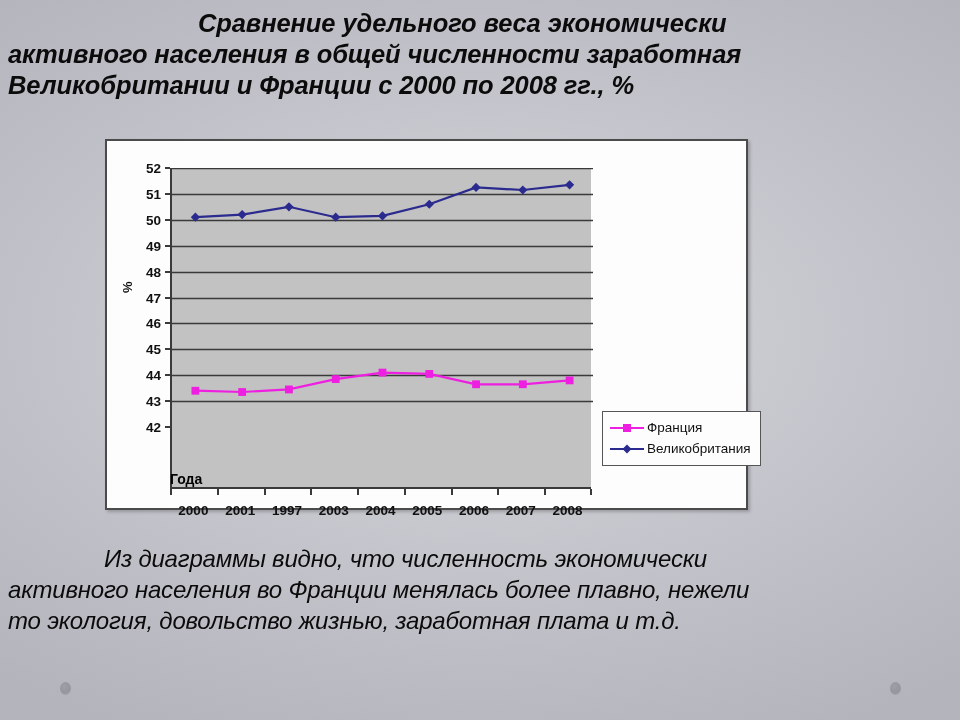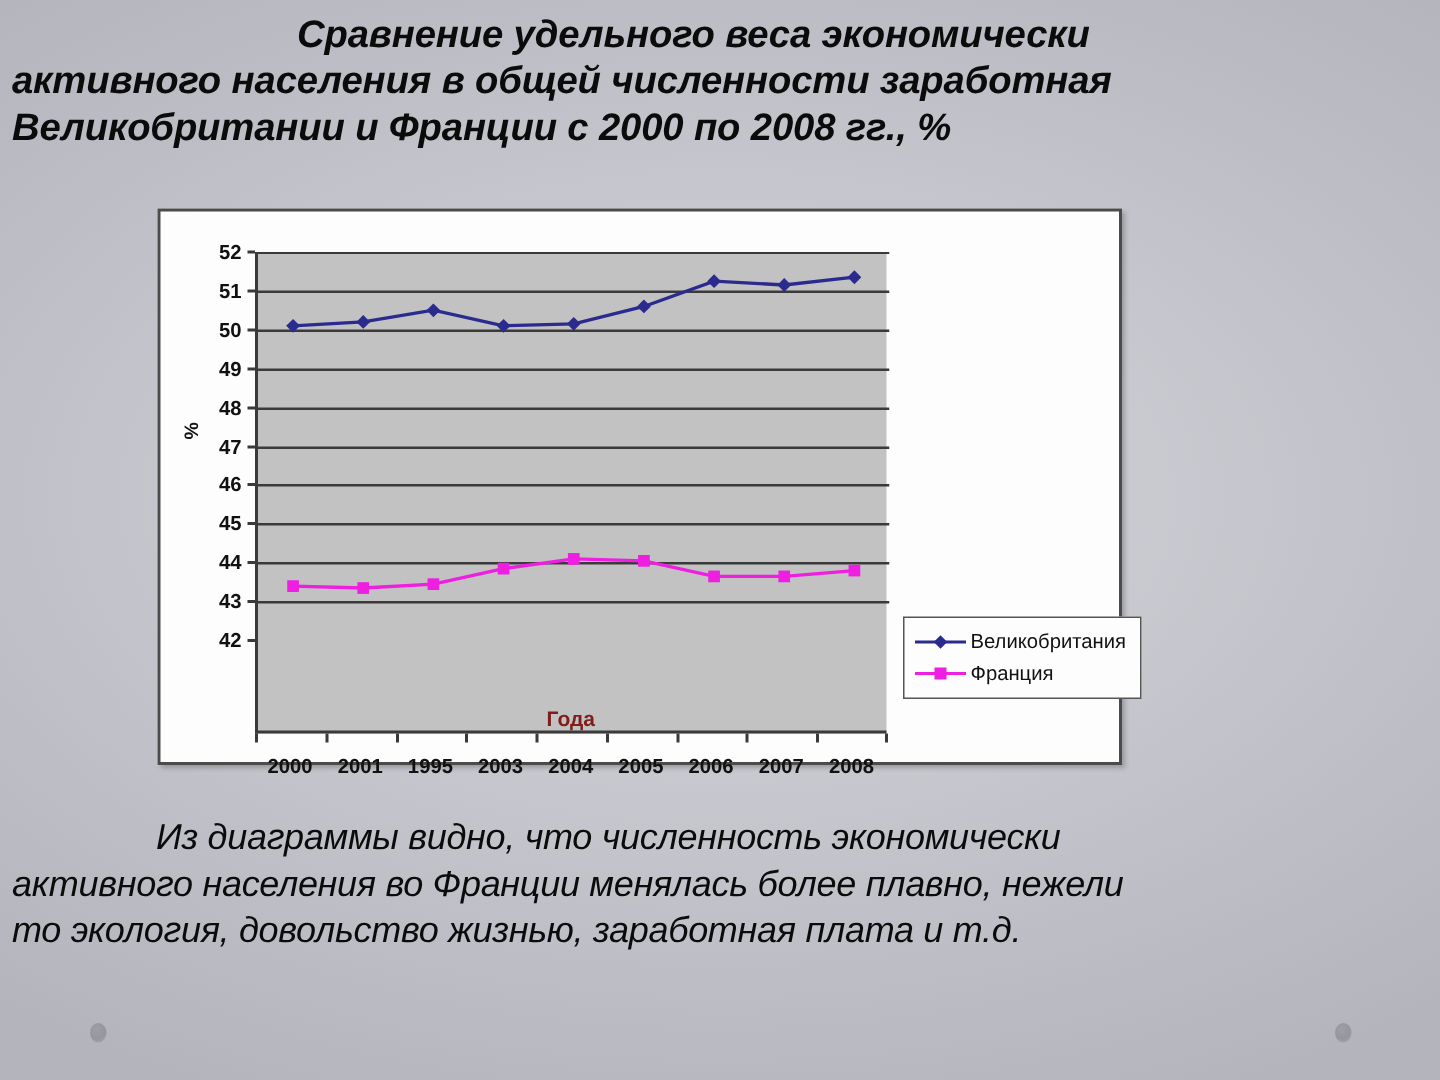--- a/index.html
+++ b/index.html
@@ -111,24 +111,23 @@
     font-weight: bold;
     color: #111;
     transform: rotate(-90deg);
     transform-origin: left top;
   }
   #xlabel {
     position: absolute;
     left: 63px;
     width: 421px;
     top: 330px;
-    text-align: center;
     font-size: 14px;
     font-weight: bold;
-    color: #7f1d1d;
+    color: #000000;
   }
   
   #legend {
     position: absolute;
     left: 495px;
     top: 270px;
     background: #fdfdfd;
     border: 1.5px solid #555;
     padding: 5px 9px 6px 7px;
   }
@@ -252,21 +251,21 @@
           <div class="ytick" style="top: 233.1px;">43</div>
           <div class="ytickmark" style="top: 233.1px;"></div>
           <div class="ytick" style="top: 259px;">42</div>
           <div class="ytickmark" style="top: 259px;"></div>
         </div>
       <div id="xticks">
           <div class="xtick" style="left: 23.3889px;">2000</div>
           <div class="xtickmark" style="left: 0px;"></div>
           <div class="xtick" style="left: 70.1667px;">2001</div>
           <div class="xtickmark" style="left: 46.7778px;"></div>
-          <div class="xtick" style="left: 116.944px;">1995</div>
+          <div class="xtick" style="left: 116.944px;">1997</div>
           <div class="xtickmark" style="left: 93.5556px;"></div>
           <div class="xtick" style="left: 163.722px;">2003</div>
           <div class="xtickmark" style="left: 140.333px;"></div>
           <div class="xtick" style="left: 210.5px;">2004</div>
           <div class="xtickmark" style="left: 187.111px;"></div>
           <div class="xtick" style="left: 257.278px;">2005</div>
           <div class="xtickmark" style="left: 233.889px;"></div>
           <div class="xtick" style="left: 304.056px;">2006</div>
           <div class="xtickmark" style="left: 280.667px;"></div>
           <div class="xtick" style="left: 350.833px;">2007</div>
@@ -275,32 +274,32 @@
           <div class="xtickmark" style="left: 374.222px;"></div>
           <div class="xtickmark" style="left: 420px;"></div>
         </div>
     </div>
 
     <div id="xlabel">Года</div>
 
     <div id="legend">
         <div class="legend-row">
           <span class="legend-key">
+            <span class="ln" style="background: rgb(238, 31, 224);"></span>
+            <span class="mk" style="background: rgb(238, 31, 224);"></span>
+          </span>
+          <span class="legend-label">Франция</span>
+        </div>
+        <div class="legend-row">
+          <span class="legend-key">
             <span class="ln" style="background: rgb(43, 43, 143);"></span>
             <span class="mk" style="background: rgb(43, 43, 143); transform: rotate(45deg) scale(0.8);"></span>
           </span>
           <span class="legend-label">Великобритания</span>
         </div>
-        <div class="legend-row">
-          <span class="legend-key">
-            <span class="ln" style="background: rgb(238, 31, 224);"></span>
-            <span class="mk" style="background: rgb(238, 31, 224);"></span>
-          </span>
-          <span class="legend-label">Франция</span>
-        </div>
       </div>
   </div>
 
   <div id="body-text">
     <span class="l1">Из диаграммы видно, что численность экономически</span>
     <span>активного населения во Франции менялась более плавно, нежели</span>
     <span>то экология, довольство жизнью, заработная плата и т.д.</span>
   </div>
 
   <div class="dot" style="left:60px; top:682px;"></div>

